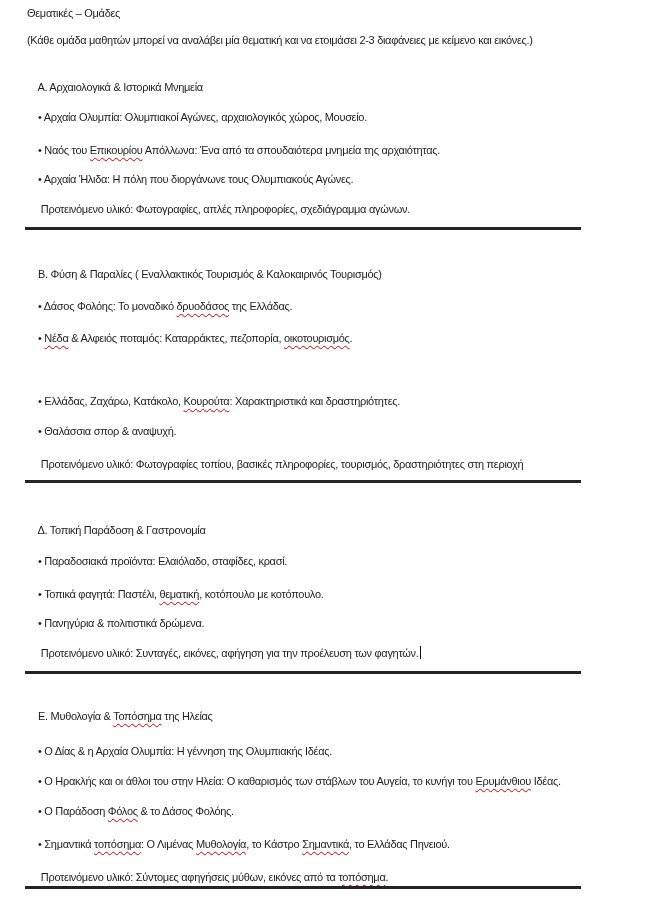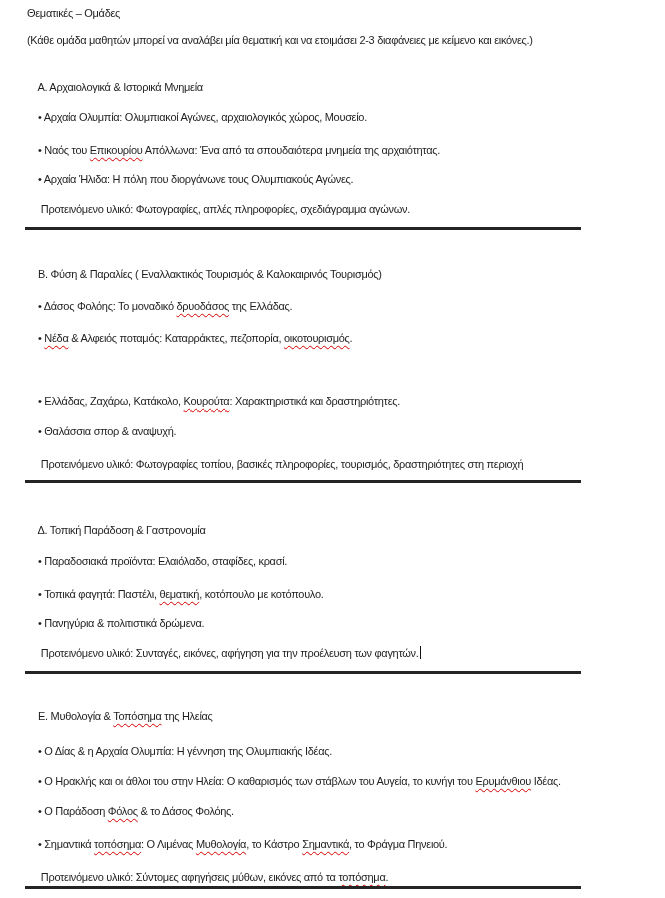--- a/index.html
+++ b/index.html
@@ -115,20 +115,20 @@
   <div class="line" style="top:727px">
     <span>• Ο Δίας &amp; η Αρχαία Ολυμπία: Η γέννηση της Ολυμπιακής Ιδέας.</span>
   </div>
   <div class="line" style="top:757px">
     <span>• Ο Ηρακλής και οι άθλοι του στην Ηλεία: Ο καθαρισμός των στάβλων του Αυγεία, το κυνήγι του </span><span class="sq">Ερυμάνθιου</span><span> Ιδέας.</span>
   </div>
   <div class="line" style="top:787px">
     <span>• Ο Παράδοση </span><span class="sq">Φόλος</span><span> &amp; το Δάσος Φολόης.</span>
   </div>
   <div class="line" style="top:820px">
-    <span>• Σημαντικά </span><span class="sq">τοπόσημα</span><span>: Ο Λιμένας </span><span class="sq">Μυθολογία</span><span>, το Κάστρο </span><span class="sq">Σημαντικά</span><span>, το Φράγμα Πηνειού.</span>
+    <span>• Σημαντικά </span><span class="sq">τοπόσημα</span><span>: Ο Λιμένας </span><span class="sq">Μυθολογία</span><span>, το Κάστρο </span><span class="sq">Σημαντικά</span><span>, το Ελλάδας Πηνειού.</span>
   </div>
   <div class="line" style="top:853px">
     <span> Προτεινόμενο υλικό: Σύντομες αφηγήσεις μύθων, εικόνες από τα </span><span class="sq">τοπόσημα</span><span>.</span>
   </div>
   <div class="rule" style="top:886px"></div>
 
 </div>
 
 </body></html>

